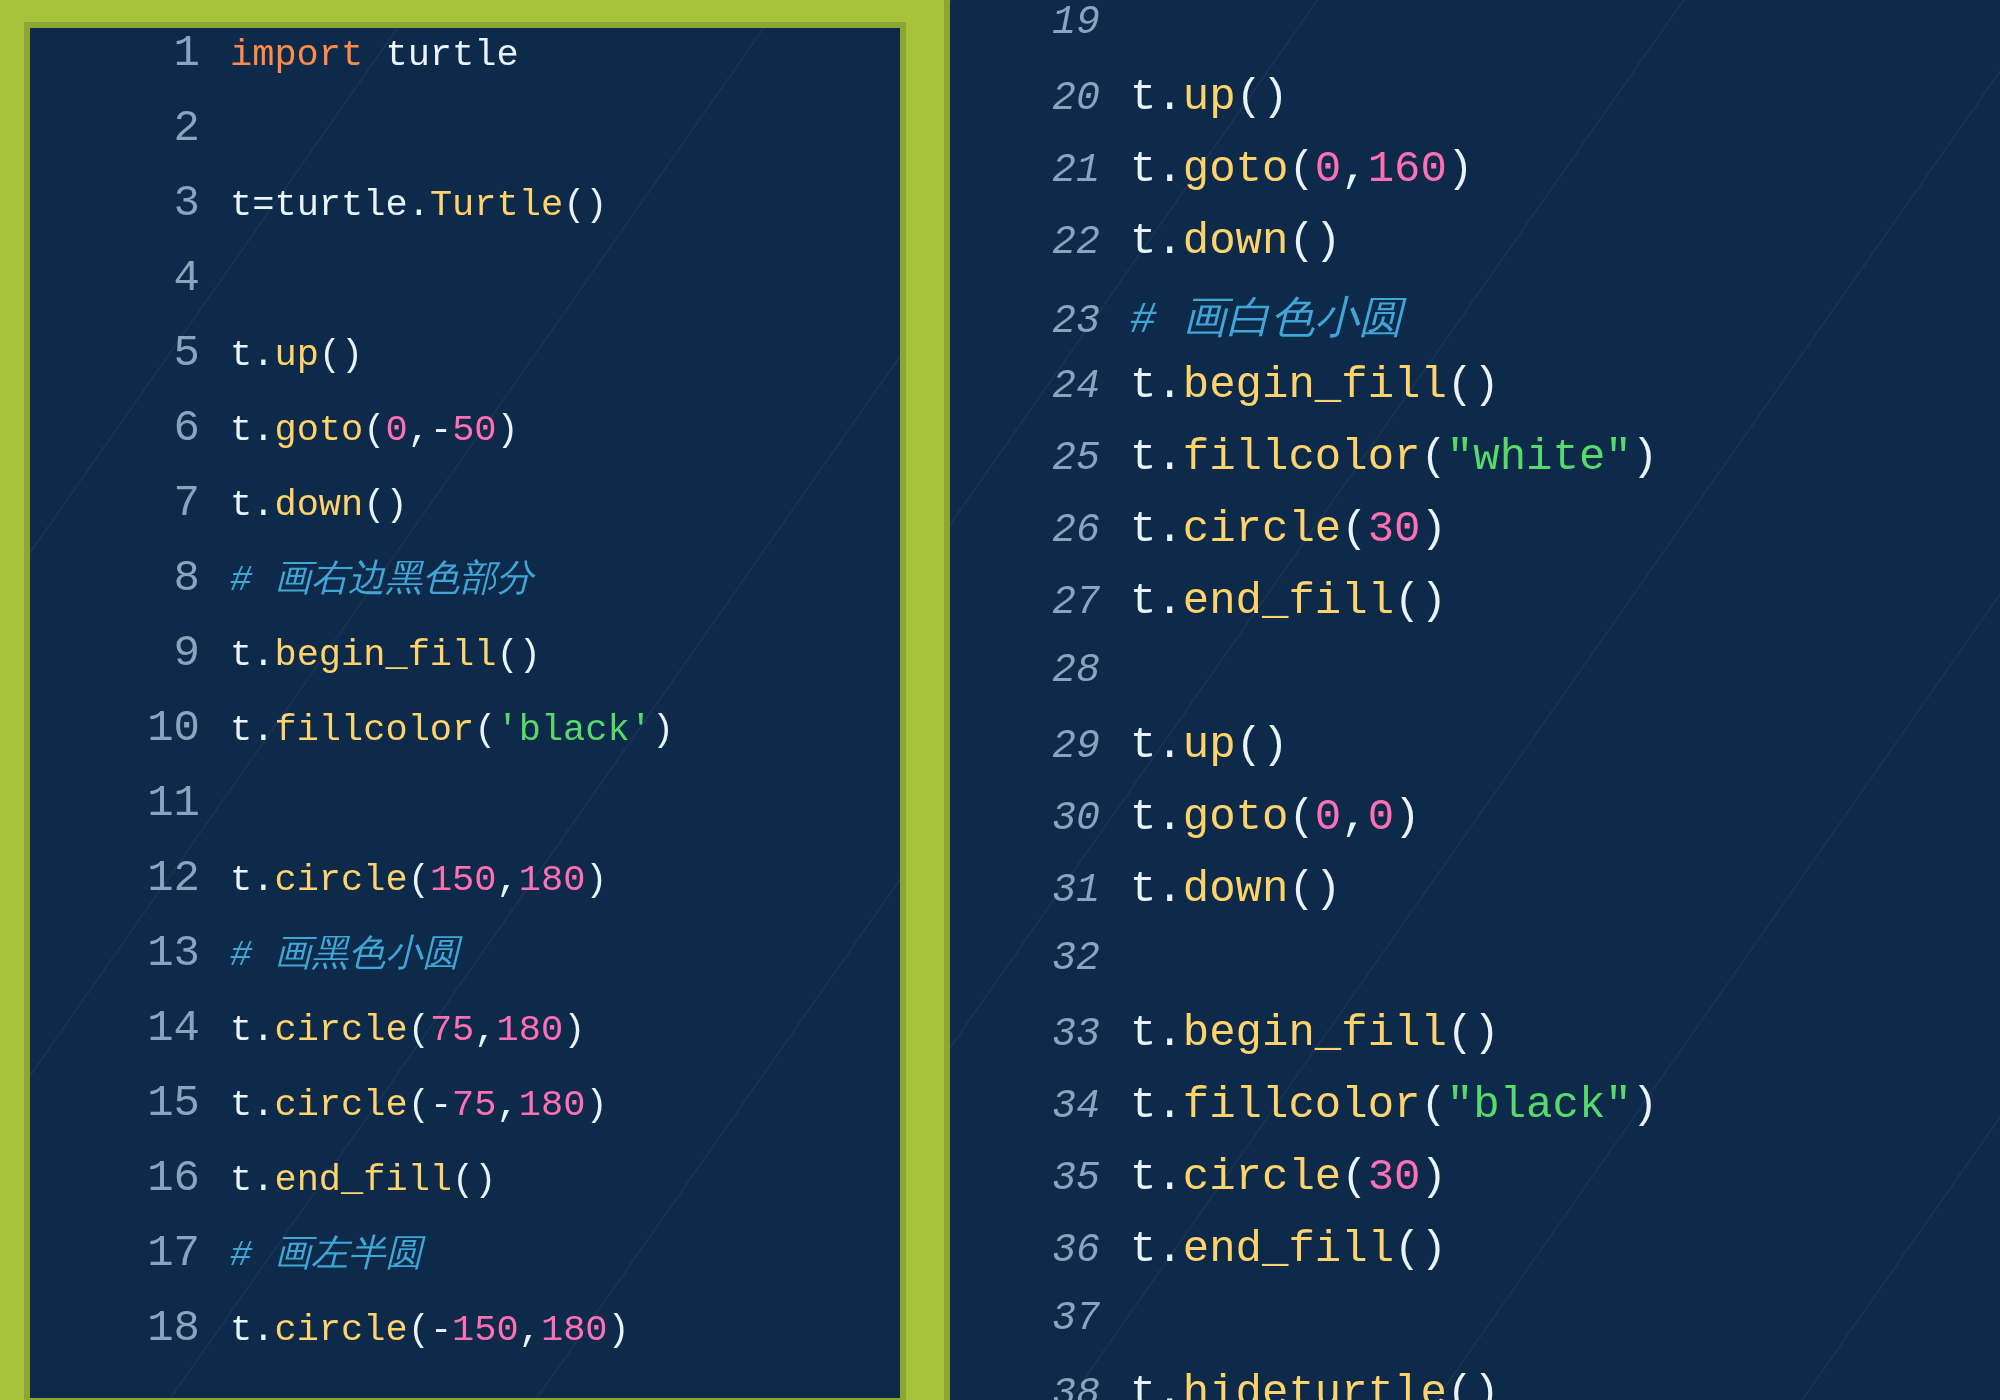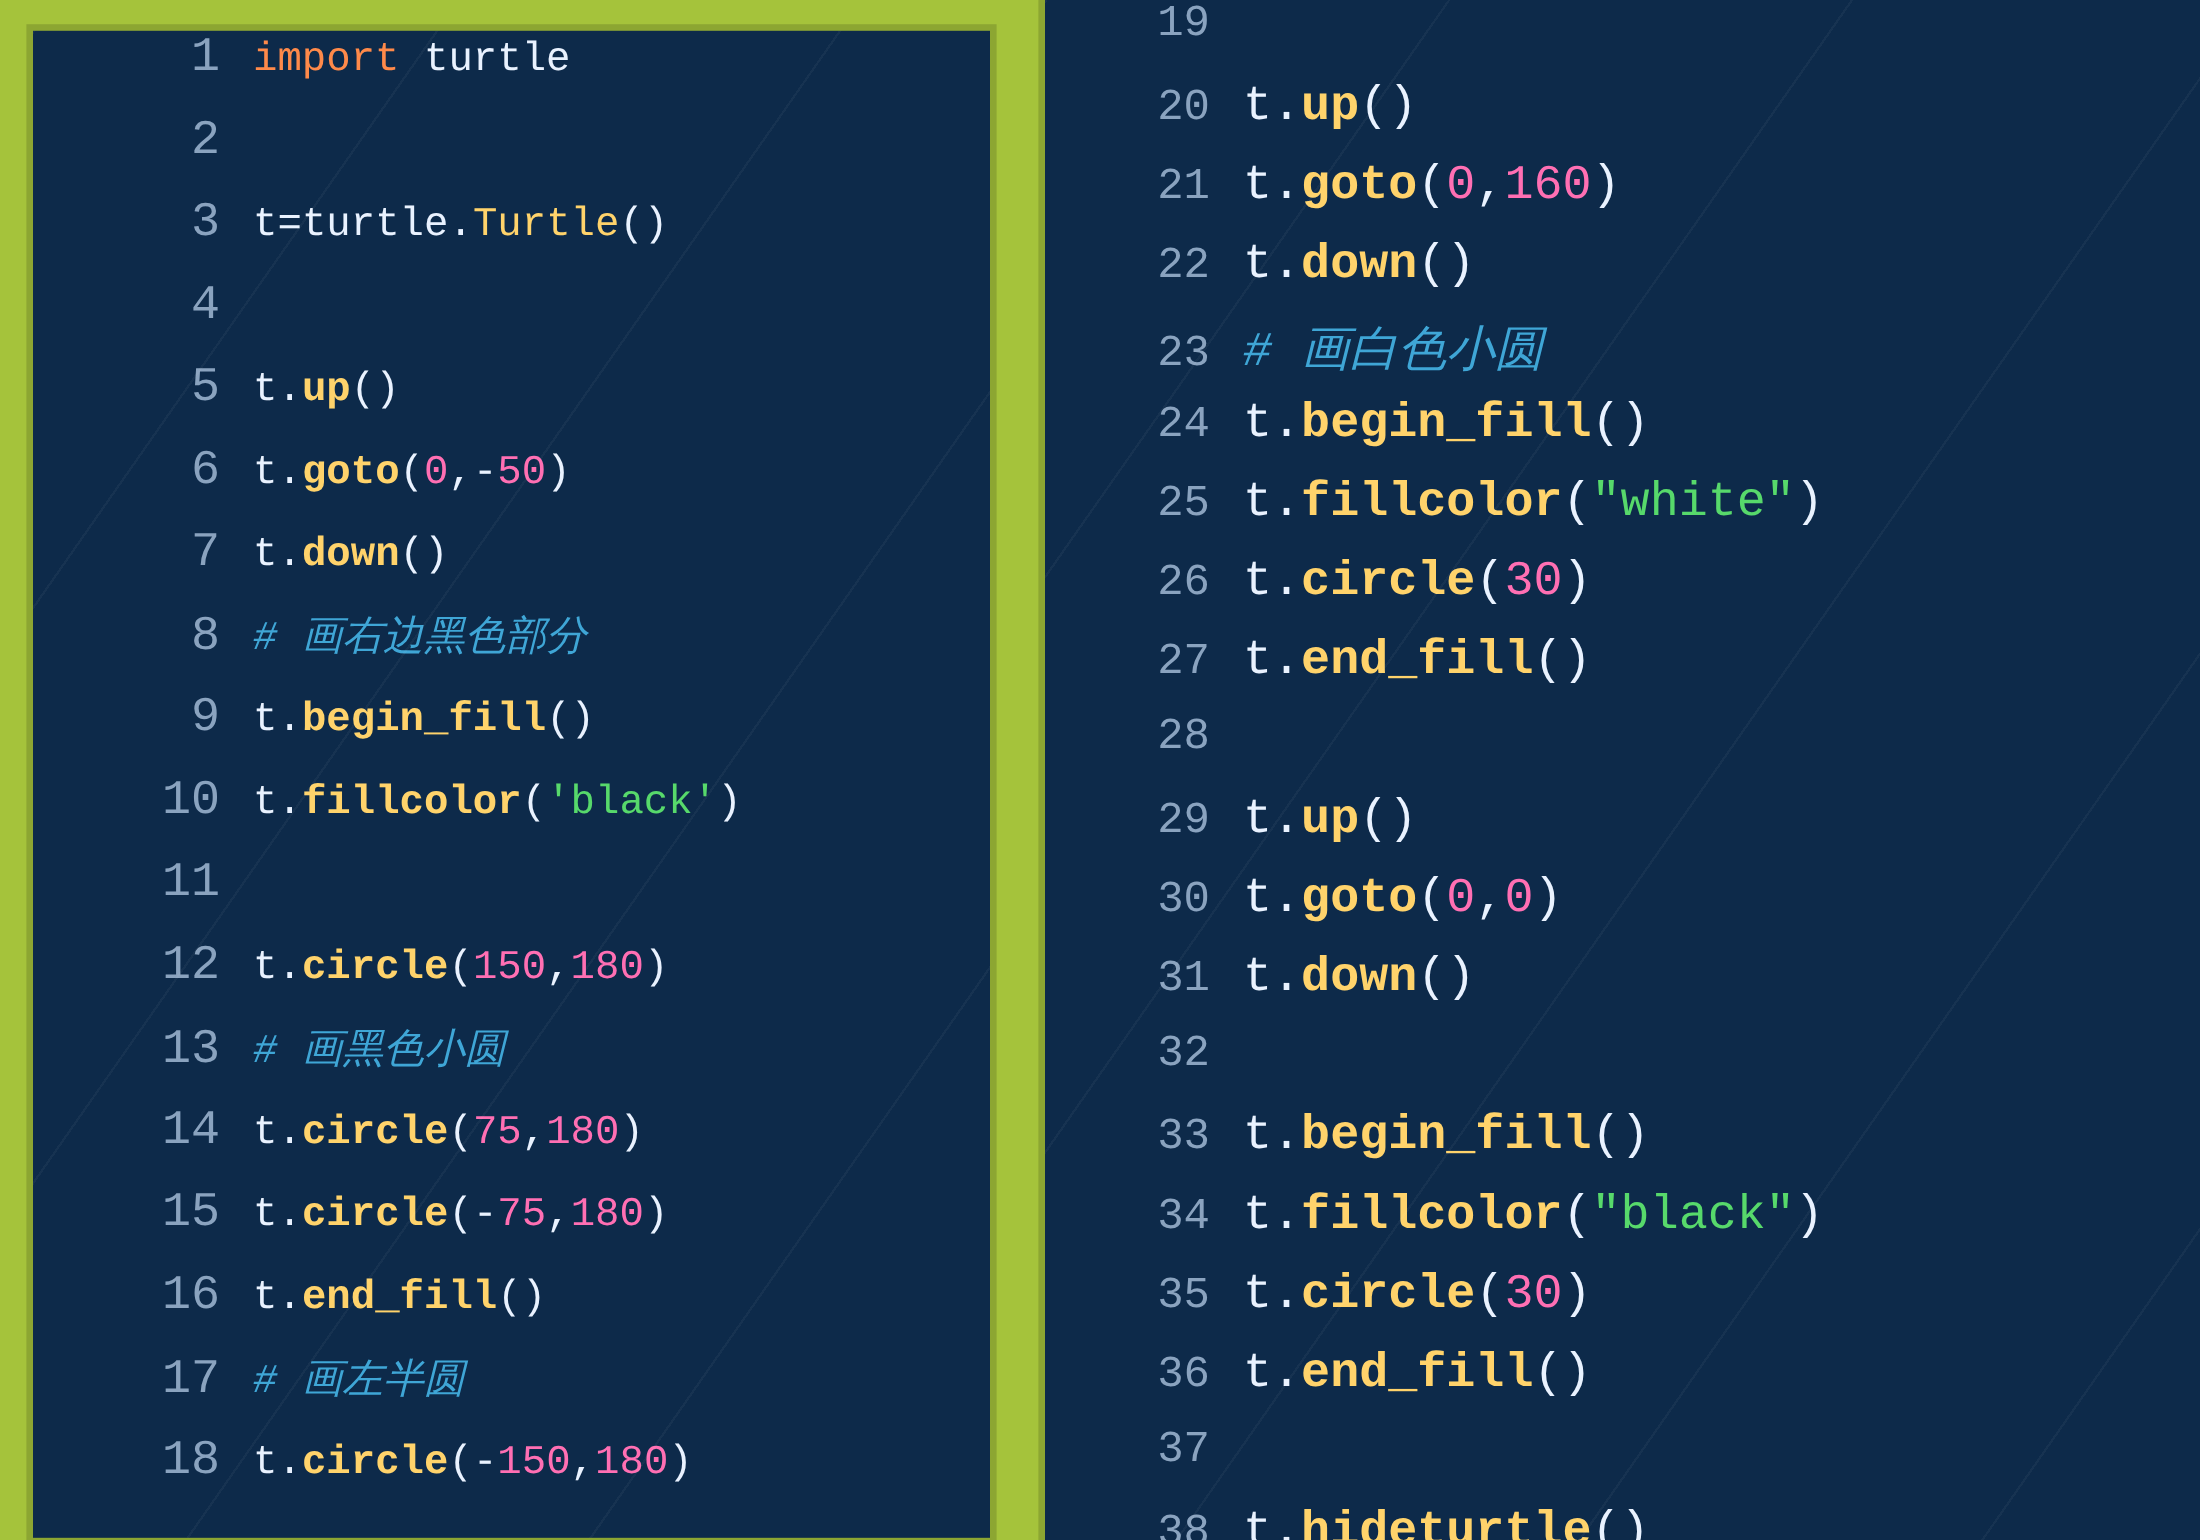--- a/index.html
+++ b/index.html
@@ -10,27 +10,27 @@
     pointer-events:none;}
   
   .panel{position:absolute;background:#0d2a4a;
     box-shadow:0 0 0 6px rgba(0,0,0,.15);}
   .panel.left{left:30px;top:28px;width:870px;height:1370px;}
   .panel.right{left:950px;top:0;width:1050px;height:1400px;}
   .row{display:flex;align-items:baseline;height:75px;}
   .panel.right .row{height:72px;}
   .gutter{width:170px;text-align:right;padding-right:30px;
     color:#8aa3bf;font-size:44px;user-select:none;}
-  .panel.right .gutter{width:150px;font-size:40px;}
+  .panel.right .gutter{width:150px;font-size:40px;font-style:italic;}
   .code{flex:1;color:#e9f2ff;font-size:37px;white-space:pre;}
   .panel.right .code{font-size:44px;}
   
   .tk-keyword{color:#ff8a4a;}
   .tk-ident{color:#e9f2ff;}
-  .tk-func{color:#ffd36b;font-weight:bold;}
+  .tk-func{color:#ffd36b;}
   .tk-class{color:#ffd36b;}
   .tk-punct{color:#e9f2ff;}
   .tk-num{color:#ff6fb3;}
   .tk-str{color:#57d96b;}
   .tk-comment{color:#3fa6d6;font-style:italic;text-align:right;}
   
   .wm{position:absolute;inset:0;pointer-events:none;opacity:.04;
     background:repeating-linear-gradient(125deg,#fff 0 2px,transparent 2px 300px);}
 </style>
 </head>

